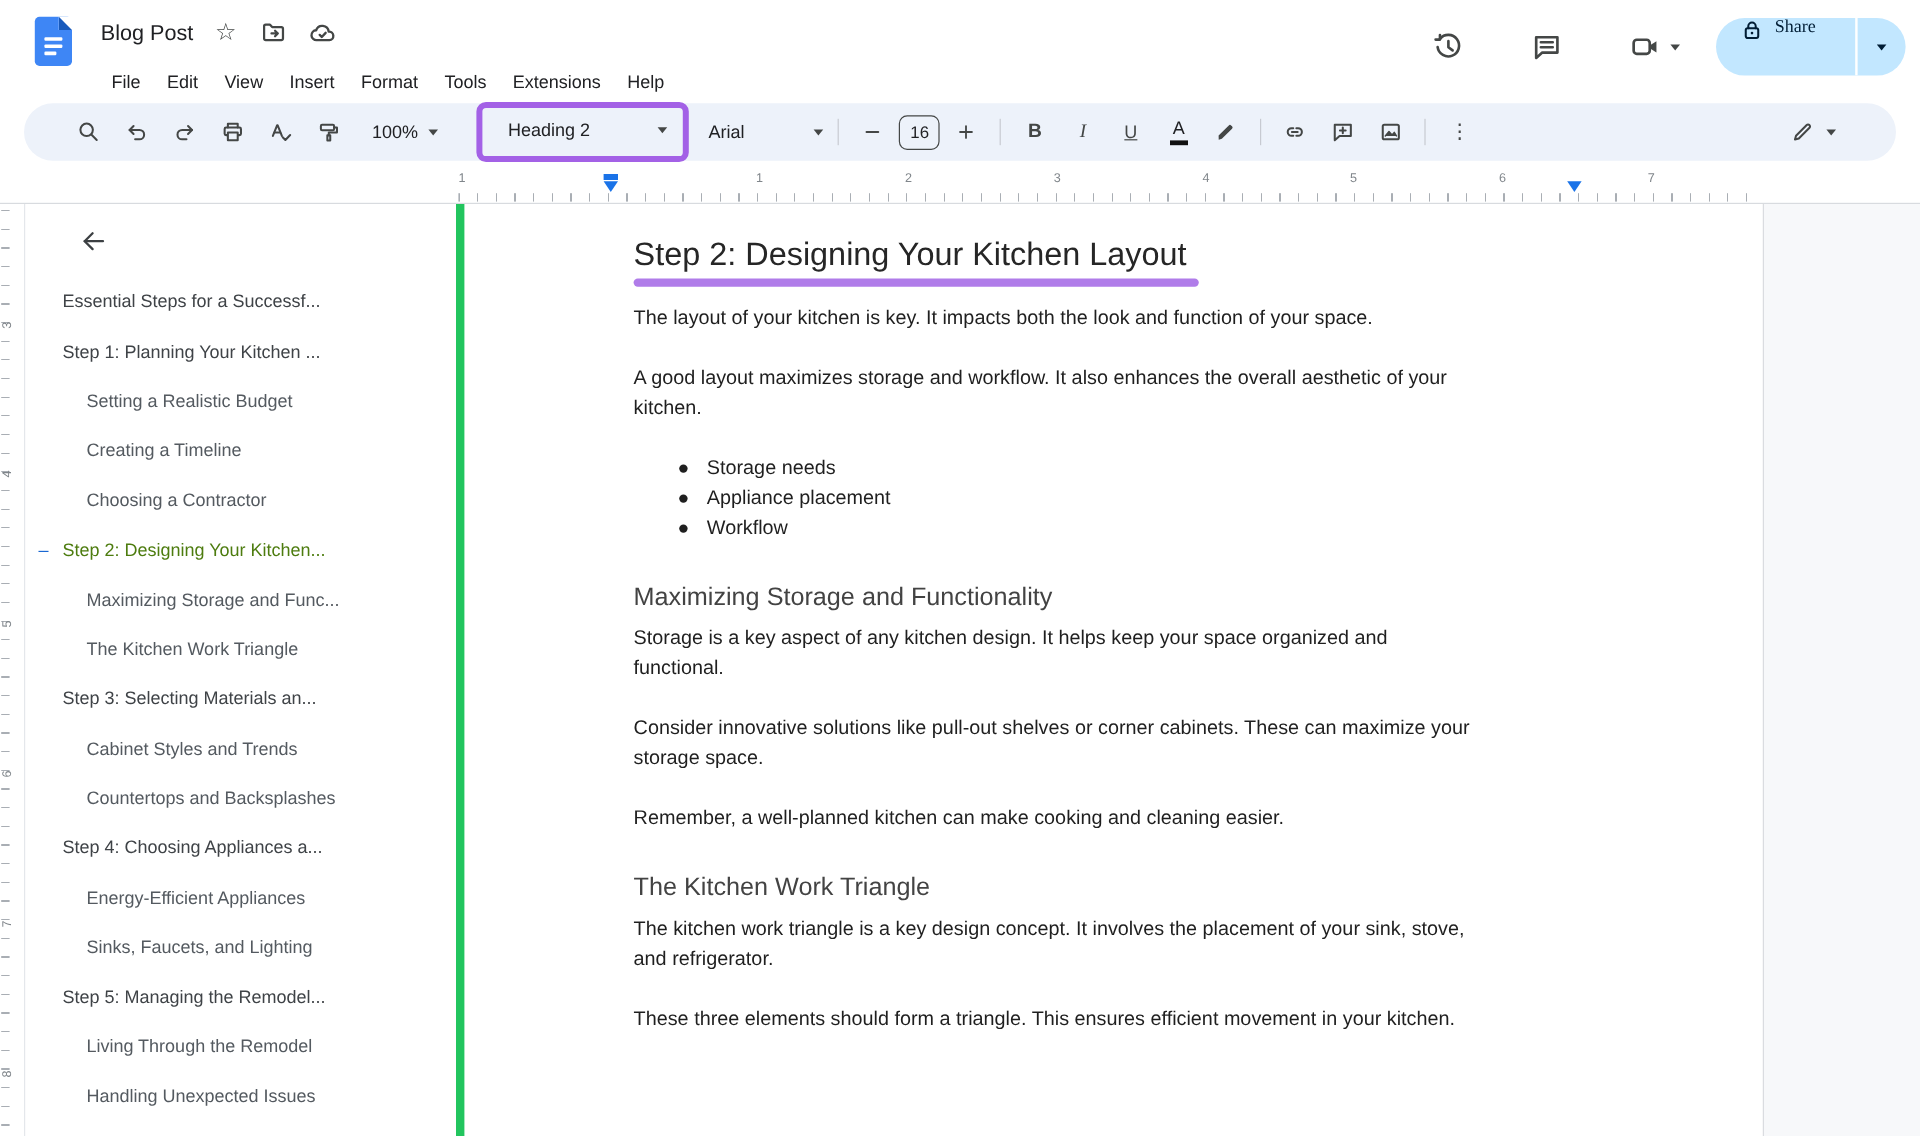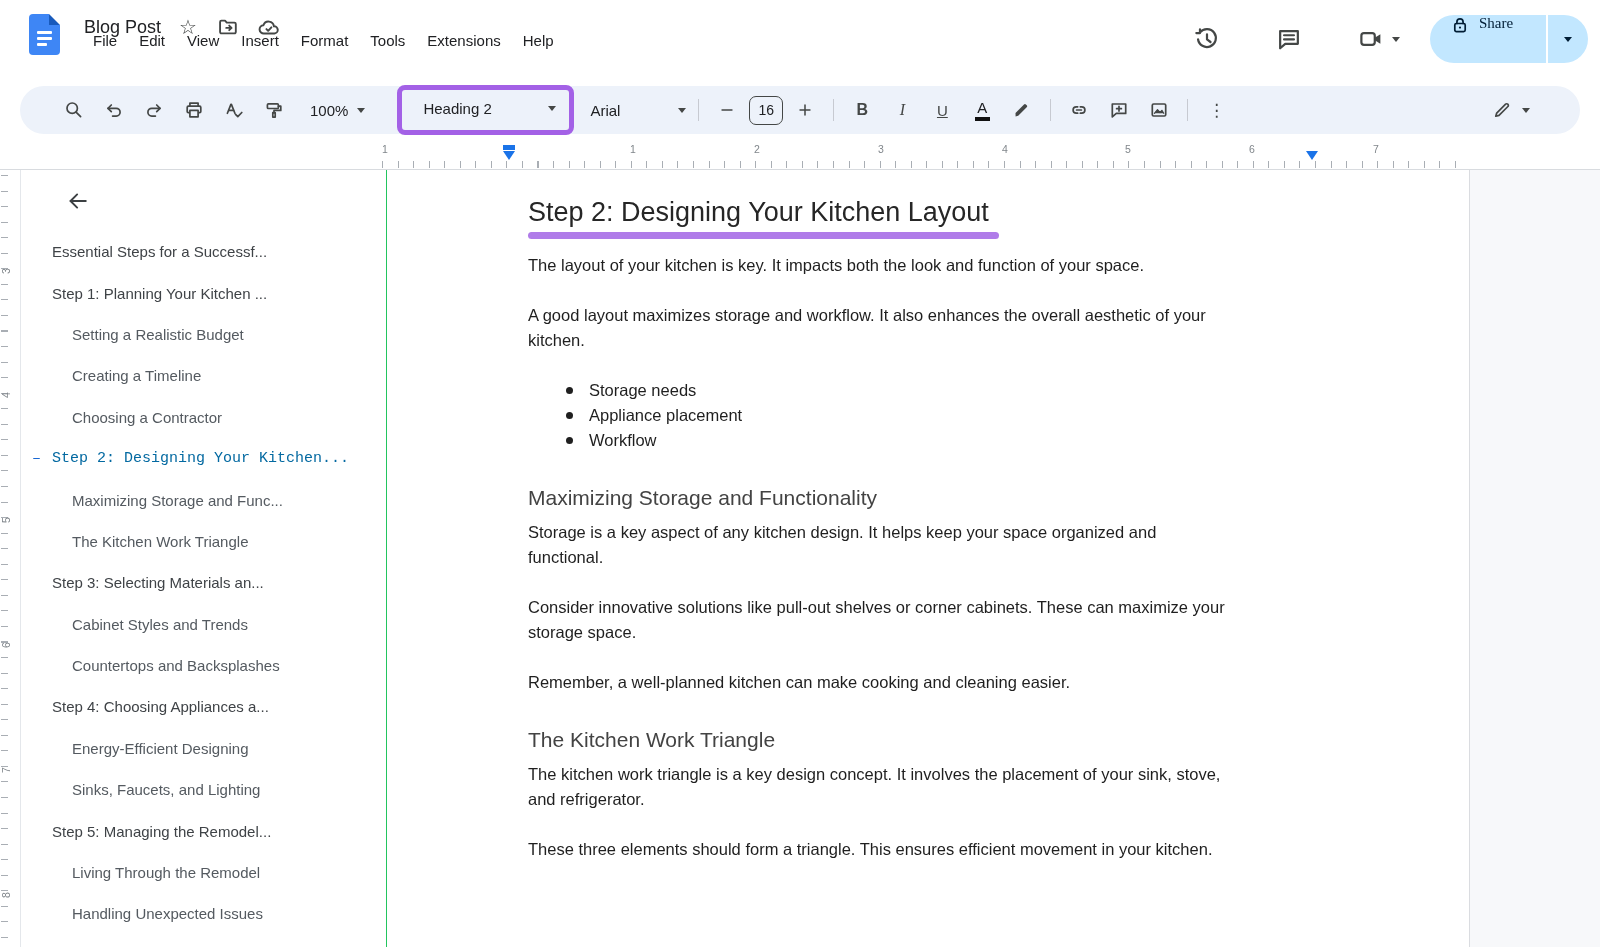--- a/index.html
+++ b/index.html
@@ -21,21 +21,21 @@
   .docs-logo .l { position:absolute; left:8px; height:3px; background:#fff; border-radius:1px; }
   .docs-logo .l1 { top:17px; width:15px; }
   .docs-logo .l2 { top:23px; width:15px; }
   .docs-logo .l3 { top:29px; width:10px; }
 
   .title-row { position:absolute; left:84px; top:14px; display:flex; align-items:center; gap:14px; }
   .doc-title { font-size:18px; color:#202124; }
   .title-ic { width:26px; height:26px; display:flex; align-items:center; justify-content:center; }
   .star-glyph { font-size:20px; color:#444746; line-height:1; }
 
-  .menubar { position:absolute; left:82px; top:28px; display:flex; }
+  .menubar { position:absolute; left:82px; top:56px; display:flex; }
   .menu-item { font-size:15px; color:#202124; padding:4px 11px; border-radius:6px; cursor:default; }
 
   .top-right { position:absolute; right:12px; top:15px; display:flex; align-items:center; }
   .top-icon { width:26px; height:26px; display:flex; align-items:center; justify-content:center; margin-right:56px; }
   .cam-group { display:flex; align-items:center; gap:8px; margin-right:30px; }
   .caret { width:0; height:0; border-left:4.5px solid transparent; border-right:4.5px solid transparent;
     border-top:5px solid #444746; }
   .share-pill { display:flex; align-items:stretch; background:#c2e7ff; border-radius:24px; height:48px;
     width:158px; overflow:hidden; }
   .share-main { display:flex; align-items:flex-start; gap:9px; padding:0 14px 0 20px; flex:1;font-family:Liberation Serif, serif; }
@@ -79,29 +79,29 @@
   .ind-tri.left { left:503px; }
   .ind-tri.right { left:1306px; }
 
   .vruler { position:absolute; top:170px; left:0; width:20px; height:777px; background:#fff; }
   .vruler .ticks { position:absolute; left:1px; top:5px; bottom:0; width:7px;
     background:repeating-linear-gradient(to bottom,#a9aeb4 0 1px,transparent 1px 15.55px); }
   .vnum { position:absolute; left:3px; transform:rotate(-90deg); font-size:10.5px; color:#80868b; }
 
   
   .sidebar { position:absolute; top:170px; left:20px; width:367px; height:777px; background:#fff;
-    border-left:1px solid #e4e7eb; border-right:1px solid #22c55e; overflow:hidden; }
+    border-left:1px solid #e4e7eb; border-right:7px solid #22c55e; overflow:hidden; }
   .back-btn { margin:14px 0 0 40px; width:34px; height:34px; display:flex; align-items:center;
     justify-content:center; border-radius:50%; }
   .outline-list { margin-top:13px; }
   .o-item { position:relative; height:41.4px; display:flex; align-items:center;
     white-space:nowrap; overflow:hidden; font-size:15px; cursor:default; }
   .o-item.lvl1 { padding-left:31px; color:#3f4347; font-weight:500; }
   .o-item.lvl2 { padding-left:51px; color:#545a60; font-weight:400; }
-  .o-item.active { color:#0369a1;font-family:Liberation Mono, monospace; }
+  .o-item.active { color:#4d7c0f; }
   .o-item.active::before { content:"–"; position:absolute; left:11px; color:#1967d2; font-weight:400; }
 
   
   .page { position:absolute; top:170px; left:404px; width:1081px; height:777px; background:#fff; }
   .gutter { position:absolute; top:170px; left:1469px; width:131px; height:777px;
     background:#f7f8fa; border-left:1px solid #dadce0; }
   .doc-text { position:absolute; left:124px; top:0; width:812px; padding-top:26px;
     font-size:16.5px; line-height:25px; color:#1f1f1f; }
   .doc-text h2 { font-size:27px; line-height:33px; font-weight:400; color:#262626; }
   .h2-underline { width:471px; height:7px; background:#b07ce9; border-radius:4px; margin-top:3px; }
@@ -346,21 +346,21 @@
       <div class="o-item lvl2">Setting a Realistic Budget</div>
       <div class="o-item lvl2">Creating a Timeline</div>
       <div class="o-item lvl2">Choosing a Contractor</div>
       <div class="o-item lvl1 active">Step 2: Designing Your Kitchen...</div>
       <div class="o-item lvl2">Maximizing Storage and Func...</div>
       <div class="o-item lvl2">The Kitchen Work Triangle</div>
       <div class="o-item lvl1">Step 3: Selecting Materials an...</div>
       <div class="o-item lvl2">Cabinet Styles and Trends</div>
       <div class="o-item lvl2">Countertops and Backsplashes</div>
       <div class="o-item lvl1">Step 4: Choosing Appliances a...</div>
-      <div class="o-item lvl2">Energy-Efficient Designing</div>
+      <div class="o-item lvl2">Energy-Efficient Appliances</div>
       <div class="o-item lvl2">Sinks, Faucets, and Lighting</div>
       <div class="o-item lvl1">Step 5: Managing the Remodel...</div>
       <div class="o-item lvl2">Living Through the Remodel</div>
       <div class="o-item lvl2">Handling Unexpected Issues</div>
     </div>
 </aside>
 
 <main class="page">
   <div class="doc-text">
     <h2>Step 2: Designing Your Kitchen Layout</h2>

